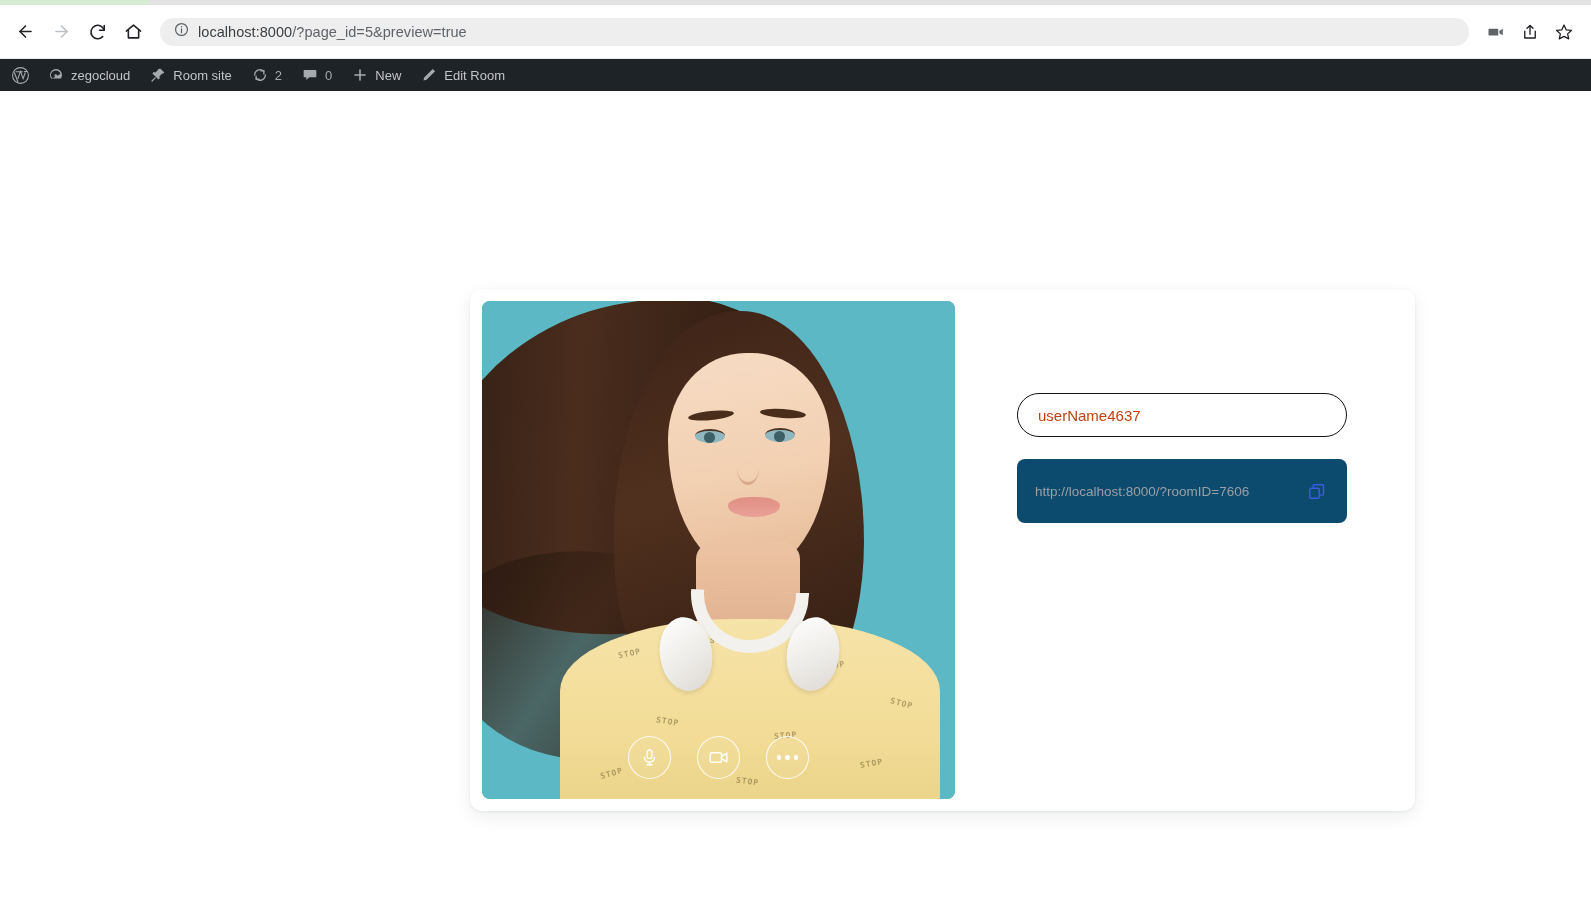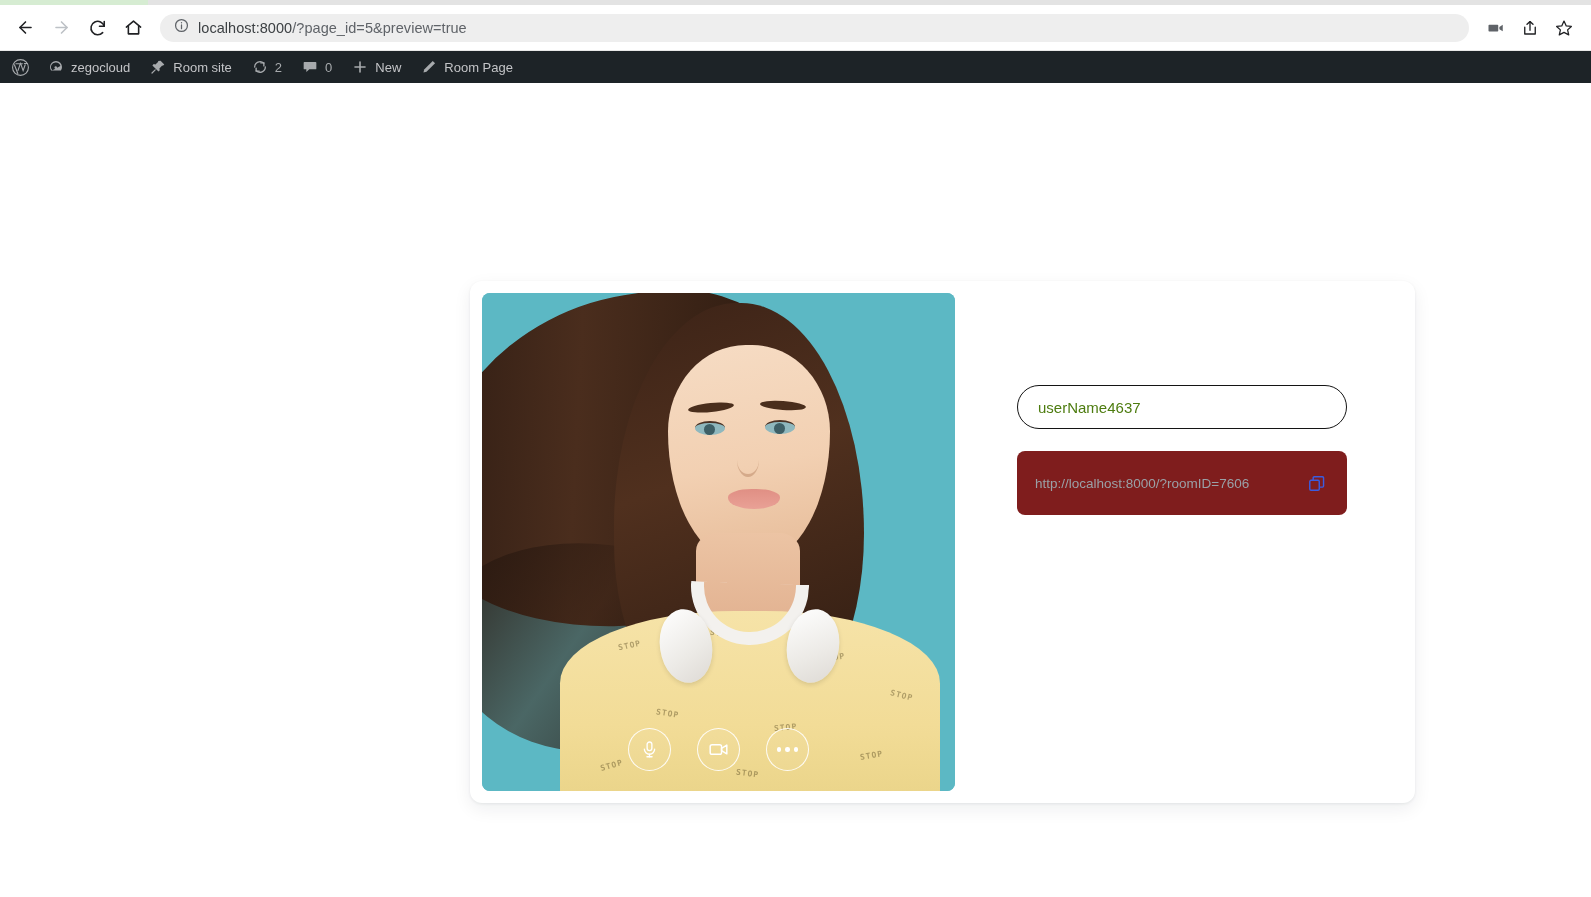--- a/index.html
+++ b/index.html
@@ -29,21 +29,21 @@
   }
   .browser-top-strip::after {
     content: "";
     position: absolute;
     left: 148px; top: 0;
     right: 0; height: 5px;
     background: #e3e3e3;
   }
 
   .browser-toolbar {
-    height: 46px;
+    height: 54px;
     background: #ffffff;
     display: flex;
     align-items: center;
     padding: 0 12px 0 8px;
     gap: 2px;
     border-bottom: 1px solid #e8e8e8;
   }
 
   .nav-btn {
     width: 34px; height: 34px;
@@ -297,21 +297,21 @@
     color: #1a1a1a;
     letter-spacing: -0.2px;
   }
   .username-input {
     margin-top: 20px;
     height: 44px;
     border: 1.6px solid #141414;
     border-radius: 22px;
     padding: 0 20px;
     font-size: 15px;
-    color: #4d7c0f;
+    color: #c2410c;
     font-family: "Liberation Sans", sans-serif;
     outline: none;
     background: #ffffff;
     width: 100%;
   }
   .username-input::placeholder { color: #9aa0a6; }
   .join-button {
     margin-top: 18px;
     height: 44px;
     width: 100%;
@@ -328,21 +328,21 @@
   .share-title {
     margin-top: 35px;
     font-size: 21px;
     font-weight: 700;
     color: #1a1a1a;
     letter-spacing: -0.2px;
   }
   .share-box {
     margin-top: 22px;
     height: 64px;
-    background: #7f1d1d;
+    background: #0c4a6e;
     border-radius: 8px;
     display: flex;
     align-items: center;
     justify-content: space-between;
     padding: 0 19px 0 18px;
     width: 100%;
     gap: 20px;
   }
   .share-url {
     font-size: 13.5px;
@@ -485,21 +485,21 @@
     </span>
     <span class="wp-label">New</span>
   </div>
 
   <div class="wp-item">
     <span class="wp-icon">
       <svg width="16" height="16" viewBox="0 0 24 24" fill="#a7aaad">
         <path d="M17.6 2.9 21.1 6.4 8.3 19.2l-4.6 1.1 1.1-4.6z"></path>
       </svg>
     </span>
-    <span class="wp-label">Room Page</span>
+    <span class="wp-label">Edit Room</span>
   </div>
 </div>
 
 <div class="page-body">
 
   <div class="card">
 
     <div class="video-panel">
       <div class="video-bg"></div>
       <div class="v-hair-back"></div>

